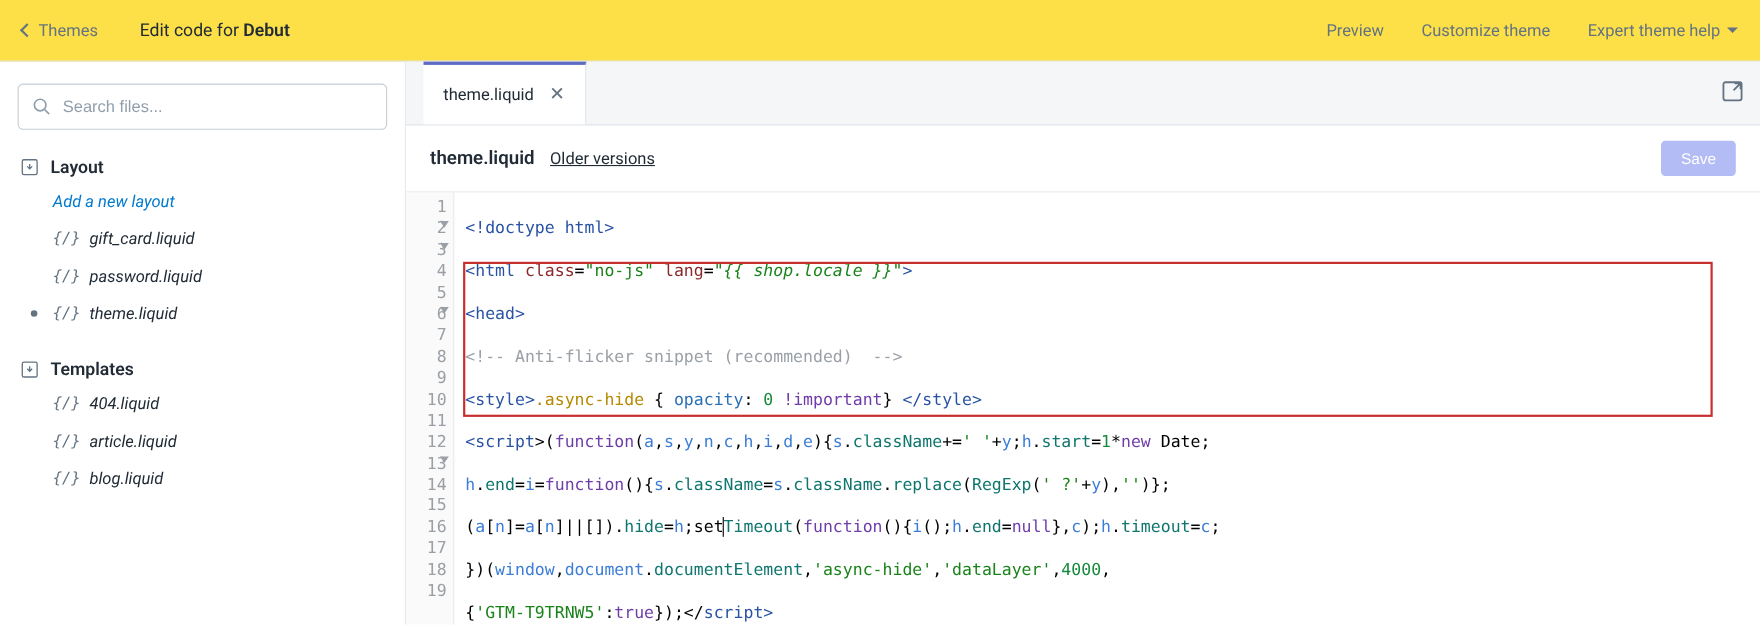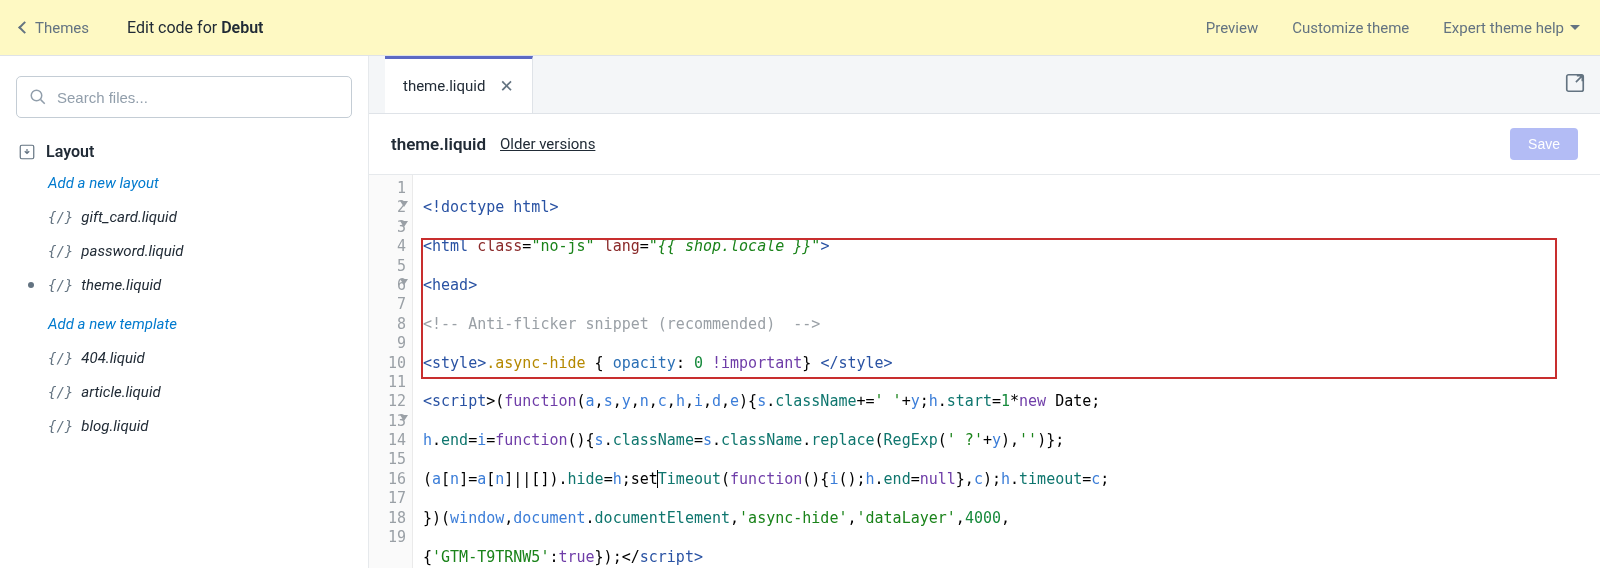--- a/index.html
+++ b/index.html
@@ -1,18 +1,18 @@
 <!DOCTYPE html>
 <html><head>
 <meta charset="utf-8">
 <style>
   * { box-sizing: border-box; margin: 0; padding: 0; }
   body { font-family: -apple-system, BlinkMacSystemFont, "Segoe UI", Roboto, sans-serif; background: #fff; color: #212b36; width: 1600px; height: 568px; overflow: hidden; }
 
-  .topbar { height: 56px; background: #fef9c3; border-bottom: 1px solid #dfe3e8; display: flex; align-items: center; padding: 0 20px; }
+  .topbar { height: 56px; background: #fde047; border-bottom: 1px solid #dfe3e8; display: flex; align-items: center; padding: 0 20px; }
   .topbar-left { display: flex; align-items: center; gap: 10px; }
   .back-btn { display: flex; align-items: center; gap: 6px; color: #637381; text-decoration: none; font-size: 15px; cursor: pointer; }
   .back-chevron { width: 9px; height: 9px; border-left: 2px solid #637381; border-bottom: 2px solid #637381; transform: rotate(45deg); display: inline-block; }
   .edit-title { margin-left: 28px; font-size: 16px; color: #212b36; }
   .edit-title .bold { font-weight: 600; }
   .topbar-right { margin-left: auto; display: flex; align-items: center; gap: 34px; }
   .topbar-link { color: #637381; font-size: 15px; cursor: pointer; display: flex; align-items: center; gap: 6px; }
   .caret-down { width: 0; height: 0; border-left: 5px solid transparent; border-right: 5px solid transparent; border-top: 5px solid #637381; display: inline-block; }
 
   .main { display: flex; height: 512px; }
@@ -116,22 +116,28 @@
           <span class="liquid-badge">{/}</span>
           <span>password.liquid</span>
         </div>
       <div class="file-item">
           <span class="file-dot"></span>
           <span class="liquid-badge">{/}</span>
           <span>theme.liquid</span>
         </div>
     </div>
 
+    <div class="folder-header">
+      <svg class="folder-icon-svg" viewBox="0 0 24 24">
+          <rect x="3" y="3" width="18" height="18" rx="2"></rect>
+          <path d="M12 8 v6 M9 11 l3 3 l3 -3"></path>
+        </svg>
+      <span class="label">Templates</span>
+    </div>
     <div class="file-list">
-      <div class="file-item link">Add a new template</div>
       <div class="file-item">
           <span class="liquid-badge">{/}</span>
           <span>404.liquid</span>
         </div>
       <div class="file-item">
           <span class="liquid-badge">{/}</span>
           <span>article.liquid</span>
         </div>
       <div class="file-item">
           <span class="liquid-badge">{/}</span>

